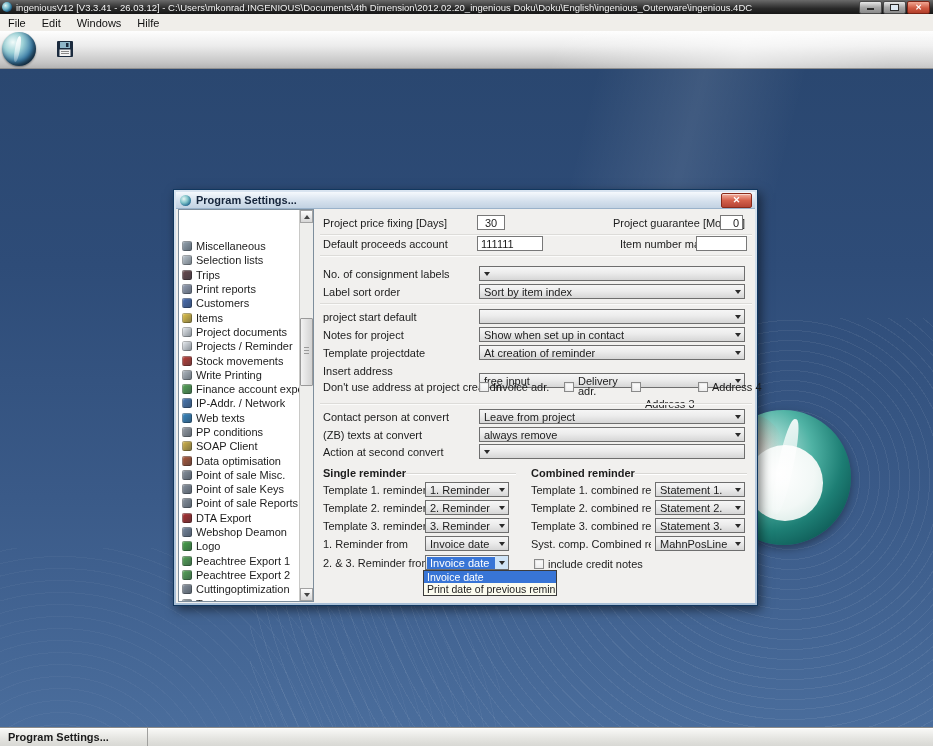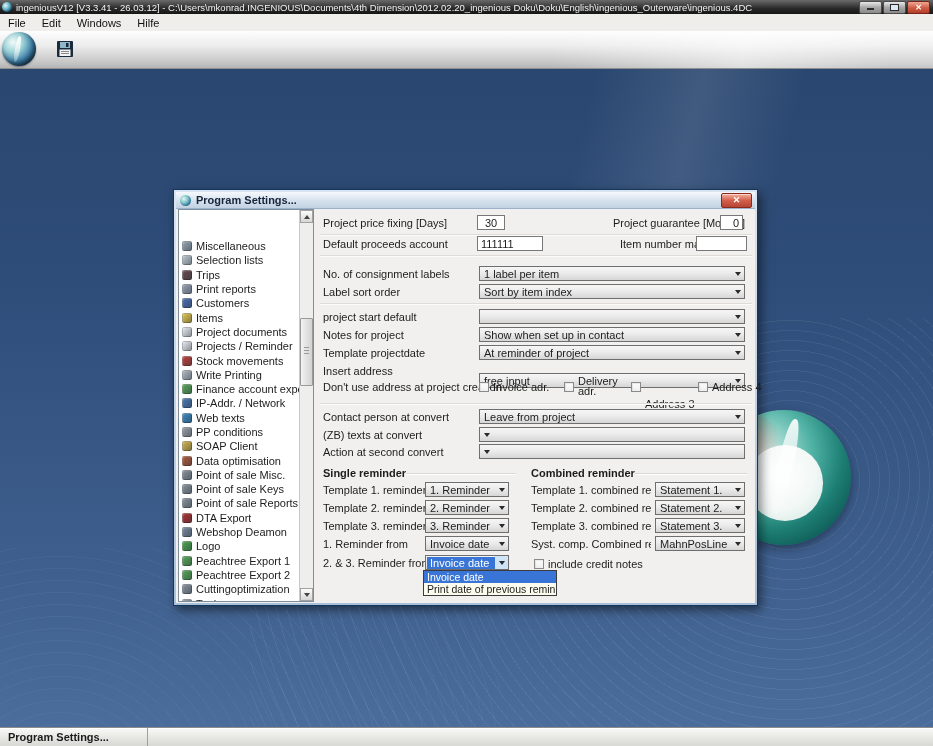--- a/index.html
+++ b/index.html
@@ -315,21 +315,20 @@
             <span>111111</span>
           </div>
         <div class="flabel" style="left:444px;top:29px">Item number mask</div>
         <div class="tinput" style="left:520px;top:27px;width:51px">
             <span></span>
           </div>
         <div class="divider" style="top:46px"></div>
 
         <div class="flabel" style="left:147px;top:59px">No. of consignment labels</div>
         <div class="combo" style="left:303px;top:57px;width:266px">
-            <span class="ct">1 label per item</span>
             <span class="arr"></span>
           </div>
 
         <div class="flabel" style="left:147px;top:77px">Label sort order</div>
         <div class="combo" style="left:303px;top:75px;width:266px">
             <span class="ct">Sort by item index</span>
             <span class="arr"></span>
           </div>
         <div class="divider" style="top:94px"></div>
 
@@ -340,21 +339,21 @@
           </div>
 
         <div class="flabel" style="left:147px;top:120px">Notes for project</div>
         <div class="combo" style="left:303px;top:118px;width:266px">
             <span class="ct">Show when set up in contact</span>
             <span class="arr"></span>
           </div>
 
         <div class="flabel" style="left:147px;top:138px">Template projectdate</div>
         <div class="combo" style="left:303px;top:136px;width:266px">
-            <span class="ct">At reminder of project</span>
+            <span class="ct">At creation of reminder</span>
             <span class="arr"></span>
           </div>
 
         <div class="flabel" style="left:147px;top:156px">Insert address</div>
         <div class="combo" style="left:303px;top:164px;width:266px">
             <span class="ct">free input</span>
             <span class="arr"></span>
           </div>
 
         <div class="flabel" style="left:147px;top:172px">Don't use address at project creation</div>
@@ -369,20 +368,21 @@
         <div class="divider" style="top:194px"></div>
 
         <div class="flabel" style="left:147px;top:202px">Contact person at convert</div>
         <div class="combo" style="left:303px;top:200px;width:266px">
             <span class="ct">Leave from project</span>
             <span class="arr"></span>
           </div>
 
         <div class="flabel" style="left:147px;top:220px">(ZB) texts at convert</div>
         <div class="combo" style="left:303px;top:218px;width:266px">
+            <span class="ct">always remove</span>
             <span class="arr"></span>
           </div>
 
         <div class="flabel" style="left:147px;top:237px">Action at second convert</div>
         <div class="combo" style="left:303px;top:235px;width:266px">
             <span class="arr"></span>
           </div>
 
         <div class="ghead" style="left:147px;top:258px;width:193px">
           <span class="hdr">Single reminder</span>

